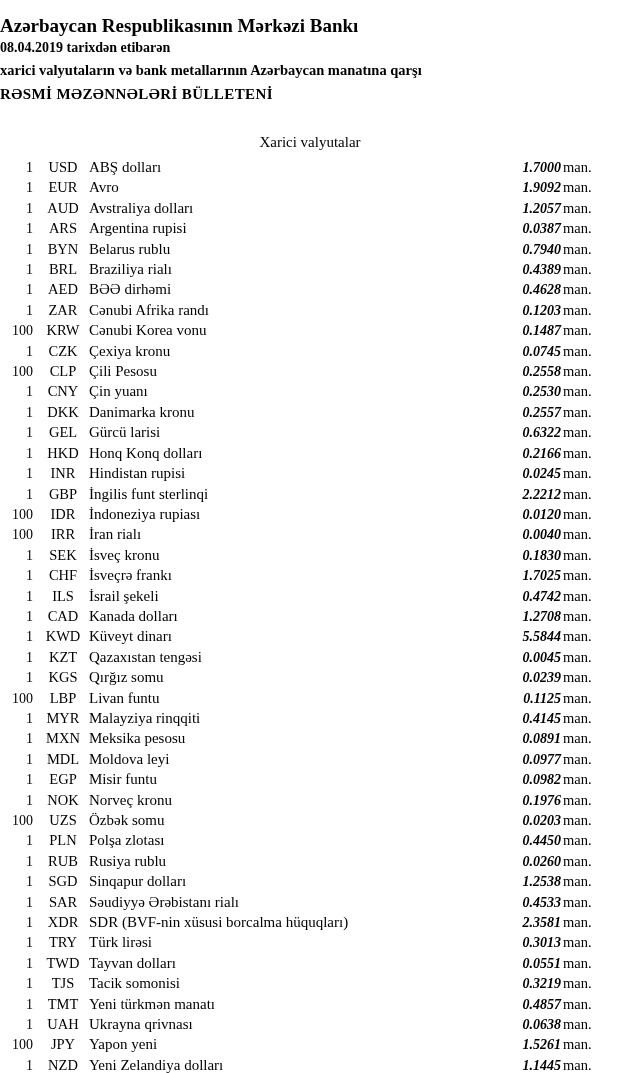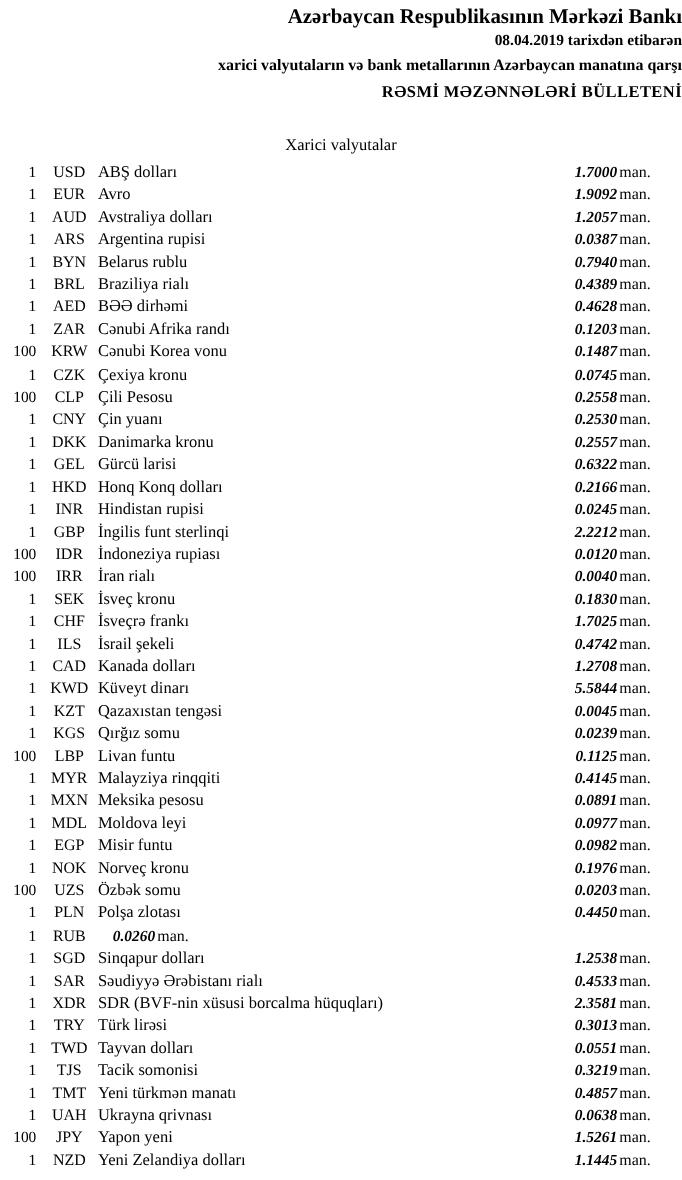--- a/index.html
+++ b/index.html
@@ -14,22 +14,22 @@
     font-family: "Liberation Serif", "DejaVu Serif", serif;
     overflow: hidden;
   }
   .page {
     position: relative;
     width: 620px;
     height: 1073px;
     box-sizing: border-box;
   }
   header {
-    text-align: right;
-    padding-top: 4px;
+    text-align: left;
+    padding-top: 14px;
   }
   .title {
     font-size: 19px;
     font-weight: bold;
     line-height: 23px;
   }
   .date-line {
     font-size: 14px;
     font-weight: bold;
     line-height: 18px;
@@ -348,20 +348,21 @@
       <div class="row">
         <span class="qty">1</span>
         <span class="code">PLN</span>
         <span class="name">Polşa zlotası</span>
         <span class="rate">0.4450</span>
         <span class="unit">man.</span>
       </div>
       <div class="row">
         <span class="qty">1</span>
         <span class="code">RUB</span>
+        <span class="name">Rusiya rublu</span>
         <span class="rate">0.0260</span>
         <span class="unit">man.</span>
       </div>
       <div class="row">
         <span class="qty">1</span>
         <span class="code">SGD</span>
         <span class="name">Sinqapur dolları</span>
         <span class="rate">1.2538</span>
         <span class="unit">man.</span>
       </div>

